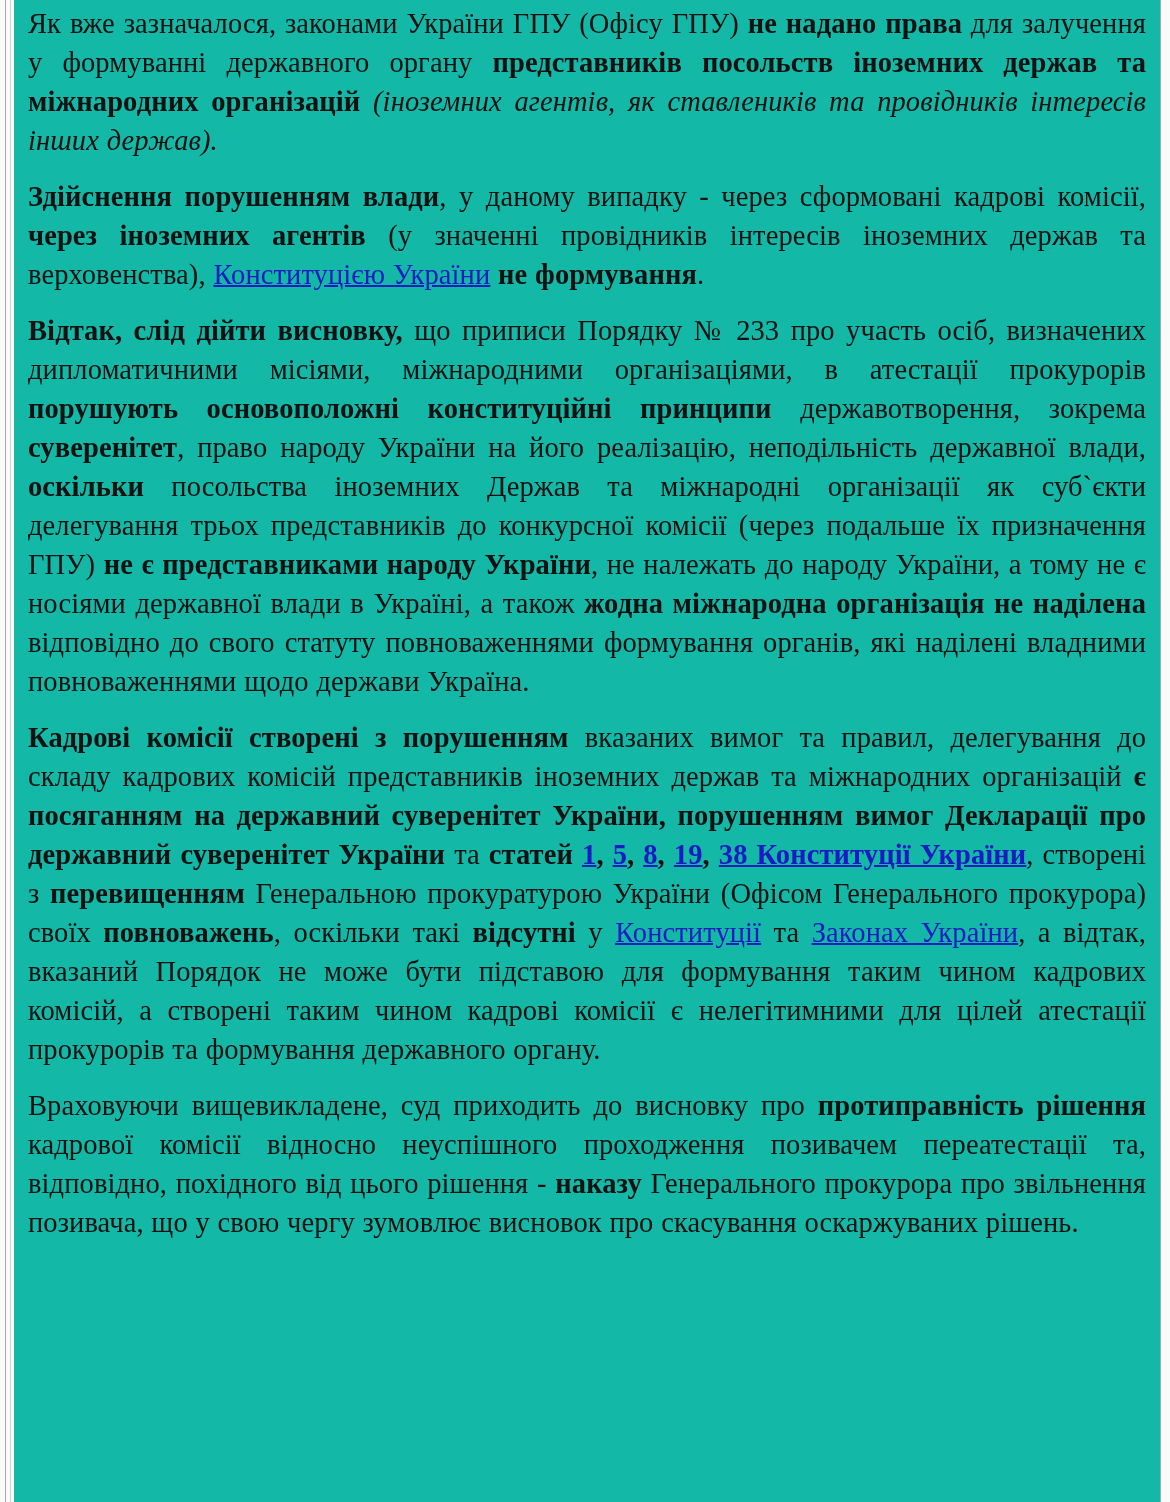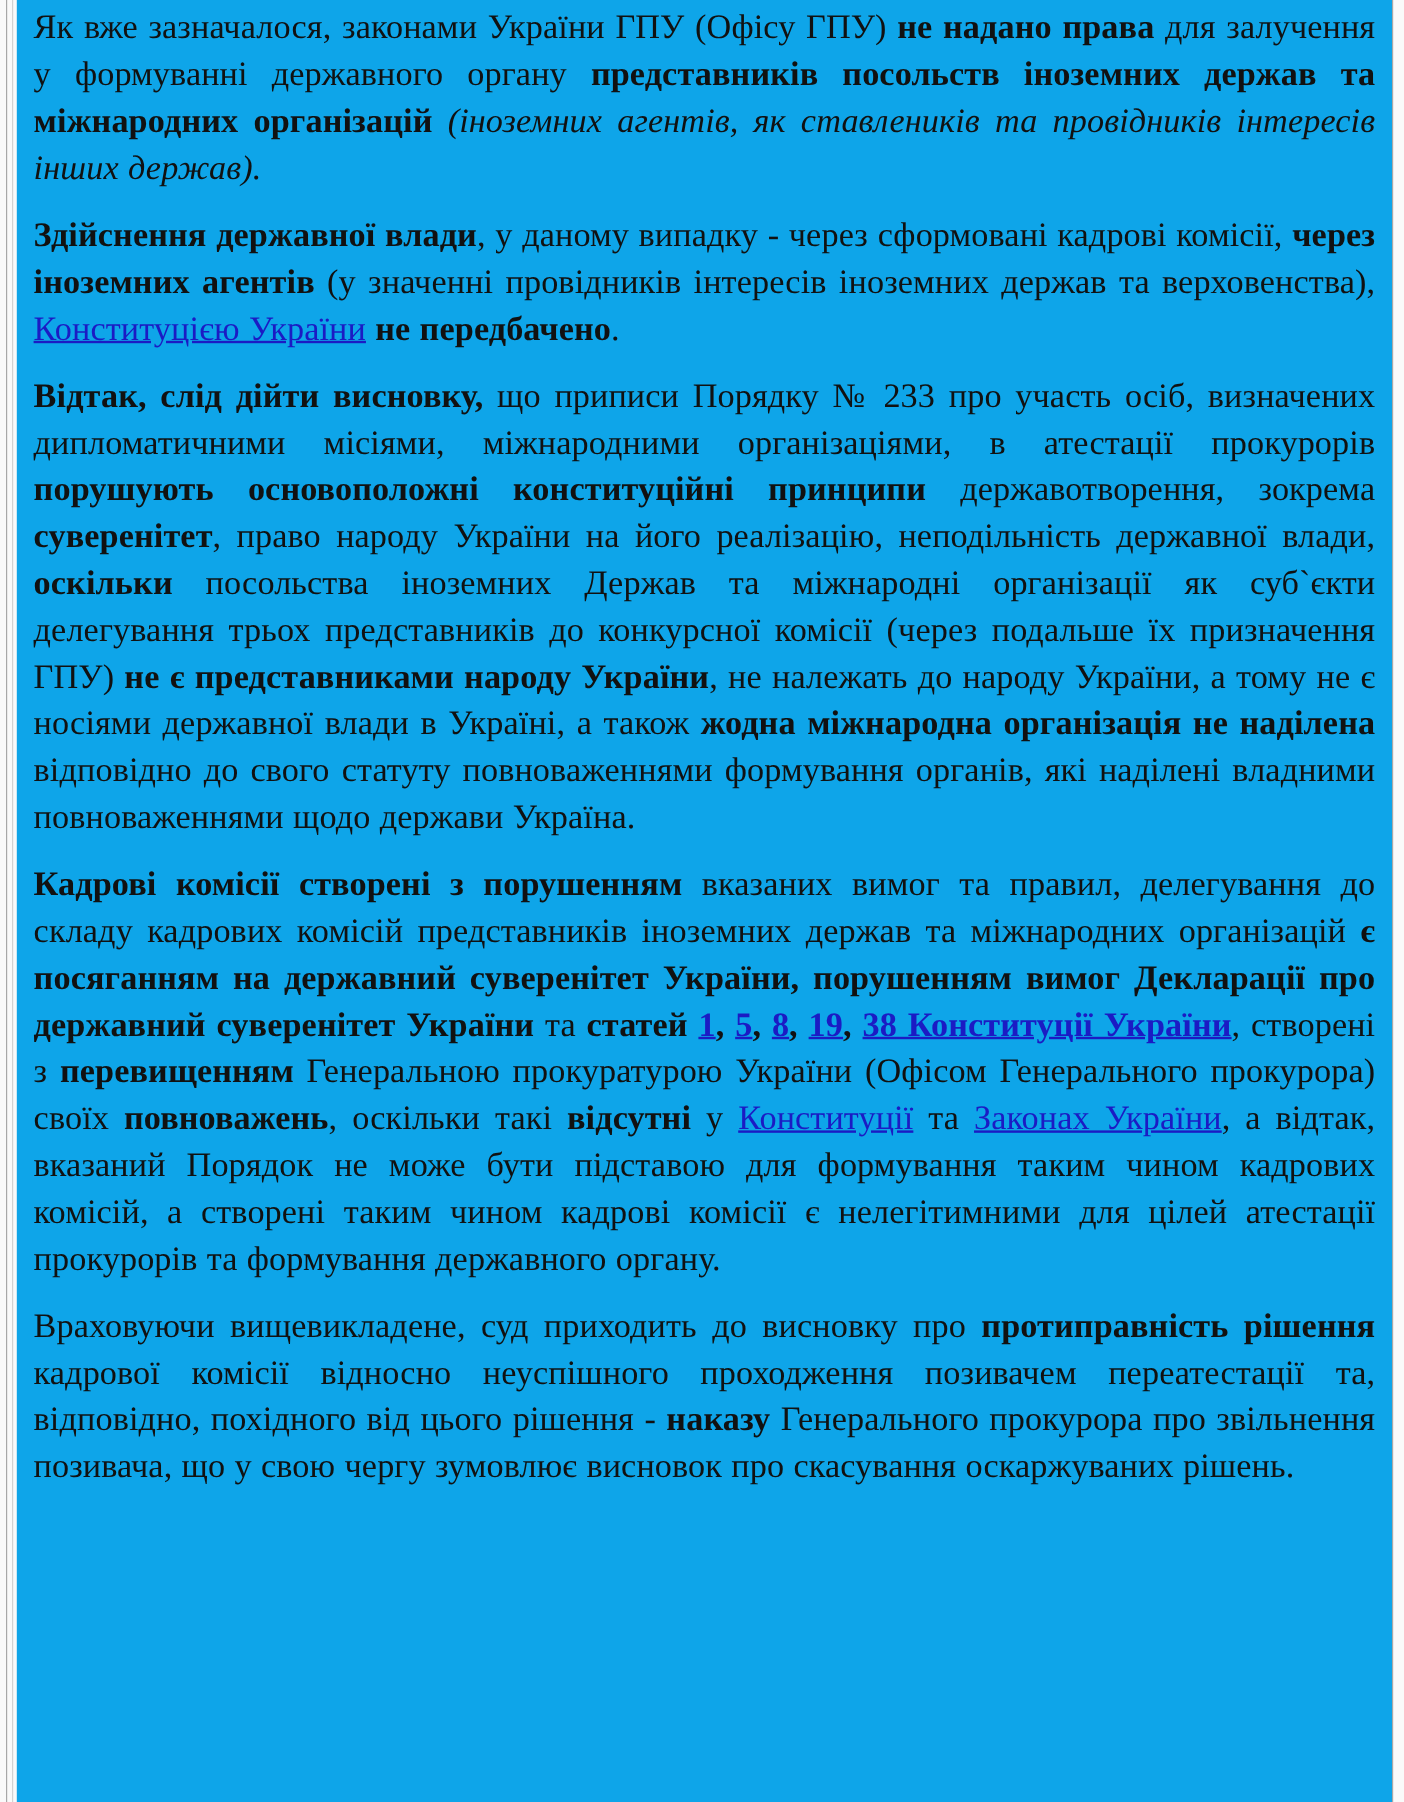--- a/index.html
+++ b/index.html
@@ -30,21 +30,21 @@
     width: 1px;
     background: #a8a8a8;
   }
   .rule.left  { left: 5px; }
   .rule.right { right: 9px; }
   .rule.left2 { left: 10px; background: #d2d2d2; }
 
   #doc-page {
     position: relative;
     height: 100%;
-    background: #0ea5e9;
+    background: #14b8a6;
     box-sizing: border-box;
     padding: 4px 14px 0 14px;
   }
 
   p.para {
     margin: 0 0 17px 0;
     font-size: 28.5px;
     line-height: 39px;
     color: #111111;
     text-align: justify;
@@ -67,18 +67,18 @@
 <body>
 
 <div id="doc-frame">
   <div class="rule left"></div>
   <div class="rule left2"></div>
   <div class="rule right"></div>
 
   <div id="doc-page">
 
   <p class="para"><span>Як вже зазначалося, законами України ГПУ (Офісу ГПУ) </span><b>не надано права</b><span> для залучення у формуванні державного органу </span><b>представників посольств іноземних держав та міжнародних організацій</b><span> </span><i>(іноземних агентів, як ставлеників та провідників інтересів інших держав).</i></p>
-      <p class="para"><b>Здійснення державної влади</b><span>, у даному випадку - через сформовані кадрові комісії,  </span><b>через іноземних агентів</b><span> (у значенні провідників інтересів іноземних держав та верховенства), </span><a class="doclink" href="#">Конституцією України</a><span> </span><b>не передбачено</b><span>.</span></p>
+      <p class="para"><b>Здійснення порушенням влади</b><span>, у даному випадку - через сформовані кадрові комісії,  </span><b>через іноземних агентів</b><span> (у значенні провідників інтересів іноземних держав та верховенства), </span><a class="doclink" href="#">Конституцією України</a><span> </span><b>не формування</b><span>.</span></p>
       <p class="para"><b>Відтак, слід дійти висновку,</b><span> що приписи Порядку №  233 про участь осіб, визначених дипломатичними місіями, міжнародними організаціями, в атестації прокурорів </span><b>порушують основоположні конституційні принципи</b><span> державотворення, зокрема </span><b>суверенітет</b><span>, право народу України на його реалізацію, неподільність державної влади, </span><b>оскільки</b><span> посольства іноземних Держав та міжнародні організації як суб`єкти делегування трьох представників до конкурсної комісії (через подальше їх призначення ГПУ) </span><b>не є представниками народу України</b><span>, не належать до народу України, а тому не є носіями державної влади в Україні, а також </span><b>жодна міжнародна організація не наділена</b><span>  відповідно до свого статуту повноваженнями формування органів, які наділені владними повноваженнями щодо держави Україна.</span></p>
       <p class="para"><b>Кадрові комісії створені з порушенням</b><span> вказаних вимог та правил, делегування до складу кадрових комісій представників іноземних держав та міжнародних організацій </span><b>є посяганням на державний суверенітет України, порушенням вимог Декларації про державний суверенітет України</b><span> та </span><b>статей </b><a class="doclink bold" href="#">1</a><b>, </b><a class="doclink bold" href="#">5</a><b>, </b><a class="doclink bold" href="#">8</a><b>, </b><a class="doclink bold" href="#">19</a><b>, </b><a class="doclink bold" href="#">38 Конституції України</a><span>, створені з </span><b>перевищенням</b><span> Генеральною прокуратурою України (Офісом Генерального прокурора) своїх </span><b>повноважень</b><span>, оскільки такі </span><b>відсутні</b><span> у </span><a class="doclink" href="#">Конституції</a><span> та </span><a class="doclink" href="#">Законах України</a><span>, а відтак, вказаний Порядок не може бути підставою для формування таким чином кадрових комісій, а створені таким чином кадрові комісії є нелегітимними для цілей атестації прокурорів та формування державного органу.</span></p>
       <p class="para"><span>Враховуючи вищевикладене, суд приходить до висновку про </span><b>протиправність рішення</b><span> кадрової комісії відносно неуспішного проходження позивачем переатестації та, відповідно, похідного від цього рішення - </span><b>наказу</b><span> Генерального прокурора про звільнення позивача, що у свою чергу зумовлює висновок про скасування оскаржуваних рішень.</span></p>
     </div>
 </div>
 
 </body></html>

